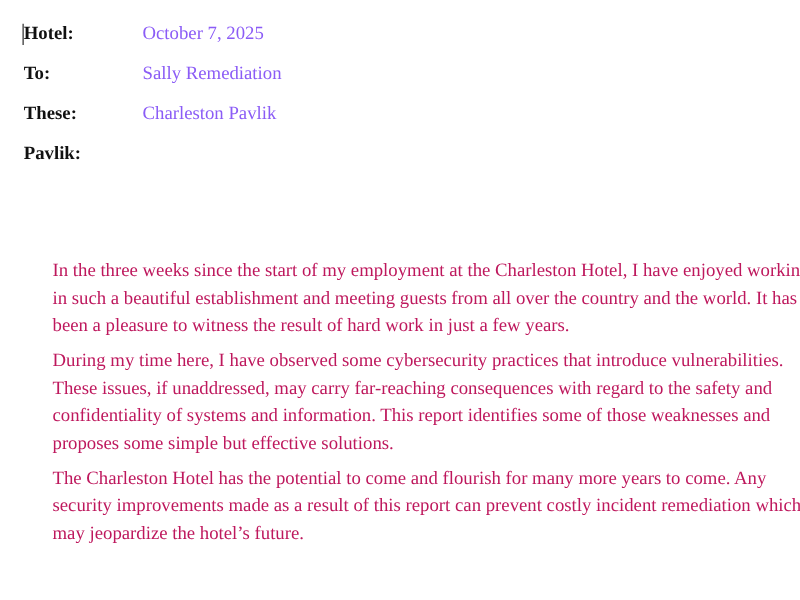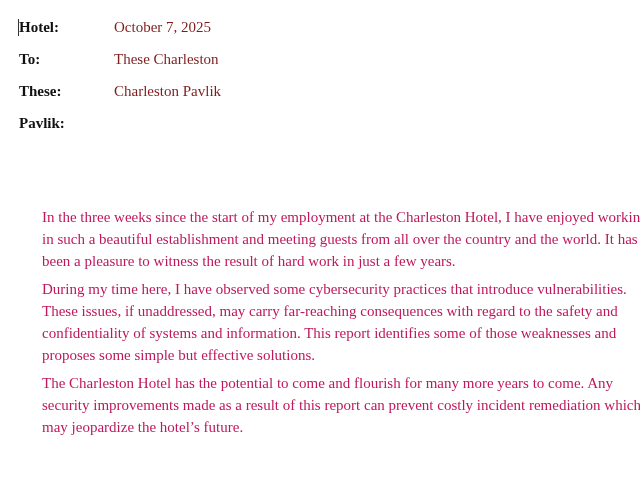--- a/index.html
+++ b/index.html
@@ -34,21 +34,21 @@
       align-items: baseline;
       font-size: 15px;
       line-height: 22px;
     }
     .memo-label {
       width: 95px;
       font-weight: bold;
       color: #111;
     }
     .memo-value {
-      color: #7f1d1d;
+      color: #8b5cf6;
     }
     .caret {
       position: absolute;
       left: 18px;
       top: 19px;
       width: 1px;
       height: 17px;
       background: #333;
     }
     .body {
@@ -71,21 +71,21 @@
 <div class="page">
   <div class="caret"></div>
 
   <div class="memo-header">
     <div class="memo-row">
       <span class="memo-label">Hotel:</span>
       <span class="memo-value">October 7, 2025</span>
     </div>
     <div class="memo-row">
       <span class="memo-label">To:</span>
-      <span class="memo-value">These Charleston</span>
+      <span class="memo-value">Sally Remediation</span>
     </div>
     <div class="memo-row">
       <span class="memo-label">These:</span>
       <span class="memo-value">Charleston Pavlik</span>
     </div>
     <div class="memo-row">
       <span class="memo-label">Pavlik:</span>
     </div>
   </div>
 

